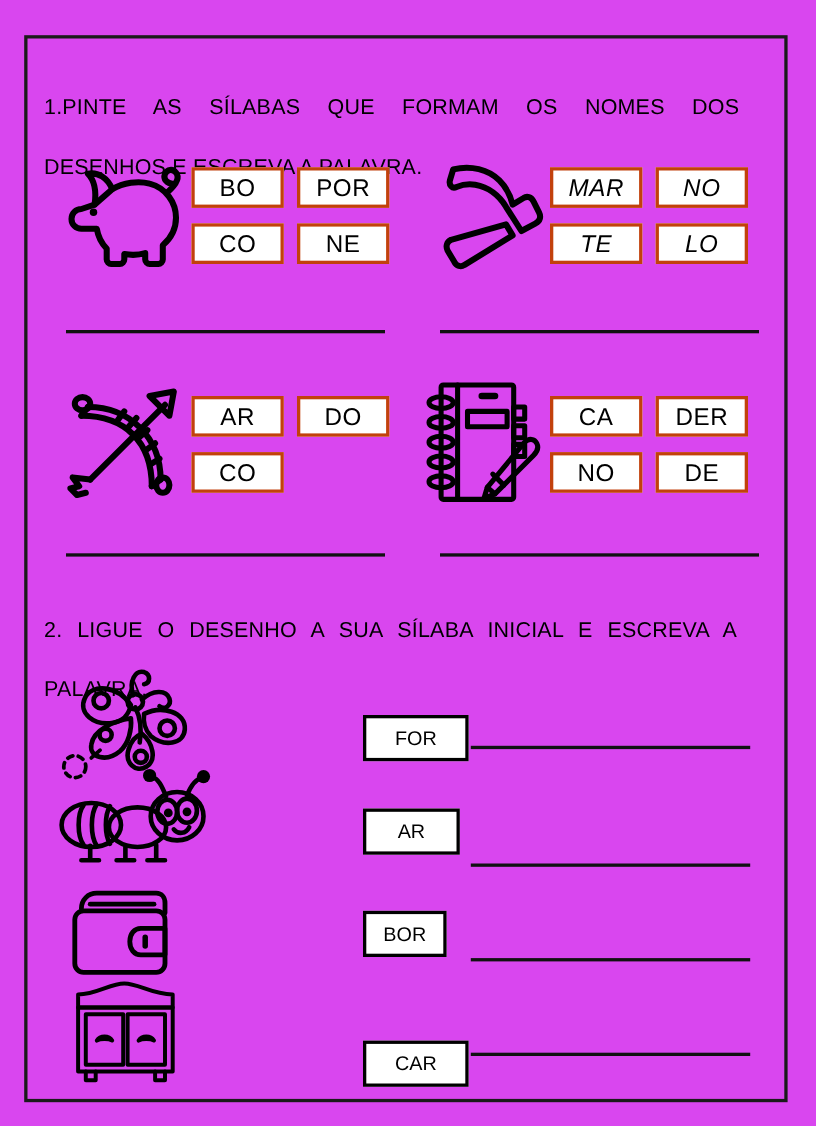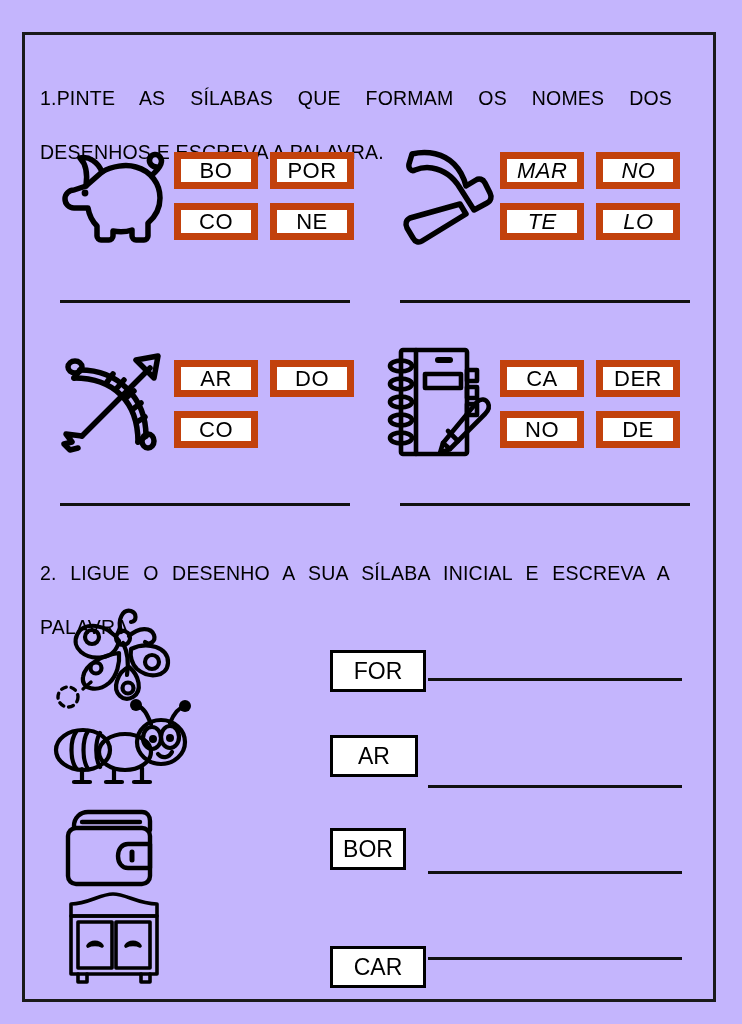--- a/index.html
+++ b/index.html
@@ -12,21 +12,21 @@
     height: 1024px;
     font-family: "Liberation Sans", sans-serif;
     color: #000000;
     overflow: hidden;
   }
 
   #page {
     position: relative;
     width: 742px;
     height: 1024px;
-    background: #c4b5fd;
+    background: #d946ef;
   }
 
   
   #page-border {
     position: absolute;
     left: 22px;
     top: 32px;
     width: 694px;
     height: 970px;
     border: 3px solid #1a1a1a;
@@ -63,21 +63,21 @@
   .ex1-art {
     position: absolute;
   }
   .syl-grid {
     position: absolute;
     display: grid;
     grid-template-columns: auto auto;
     gap: 14px 12px;
   }
   .syl-box {
-    border: 7px solid #c2410c;
+    border: 3px solid #c2410c;
     box-sizing: border-box;
     height: 37px;
     min-width: 84px;
     padding: 0 10px;
     display: flex;
     align-items: center;
     justify-content: center;
     font-size: 22px;
     letter-spacing: 0.5px;
     background: #fff;
@@ -92,21 +92,21 @@
   
   .ex2-art { position: absolute; }
   .ex2-box {
     position: absolute;
     border: 3px solid #000;
     box-sizing: border-box;
     height: 42px;
     display: flex;
     align-items: center;
     justify-content: center;
-    font-size: 23px;
+    font-size: 18px;
     padding: 0 10px;
     background: #fff;
   }
   .ex2-line {
     position: absolute;
     height: 0;
     border-top: 3px solid #111;
   }
 
   svg { display: block; overflow: visible; }

